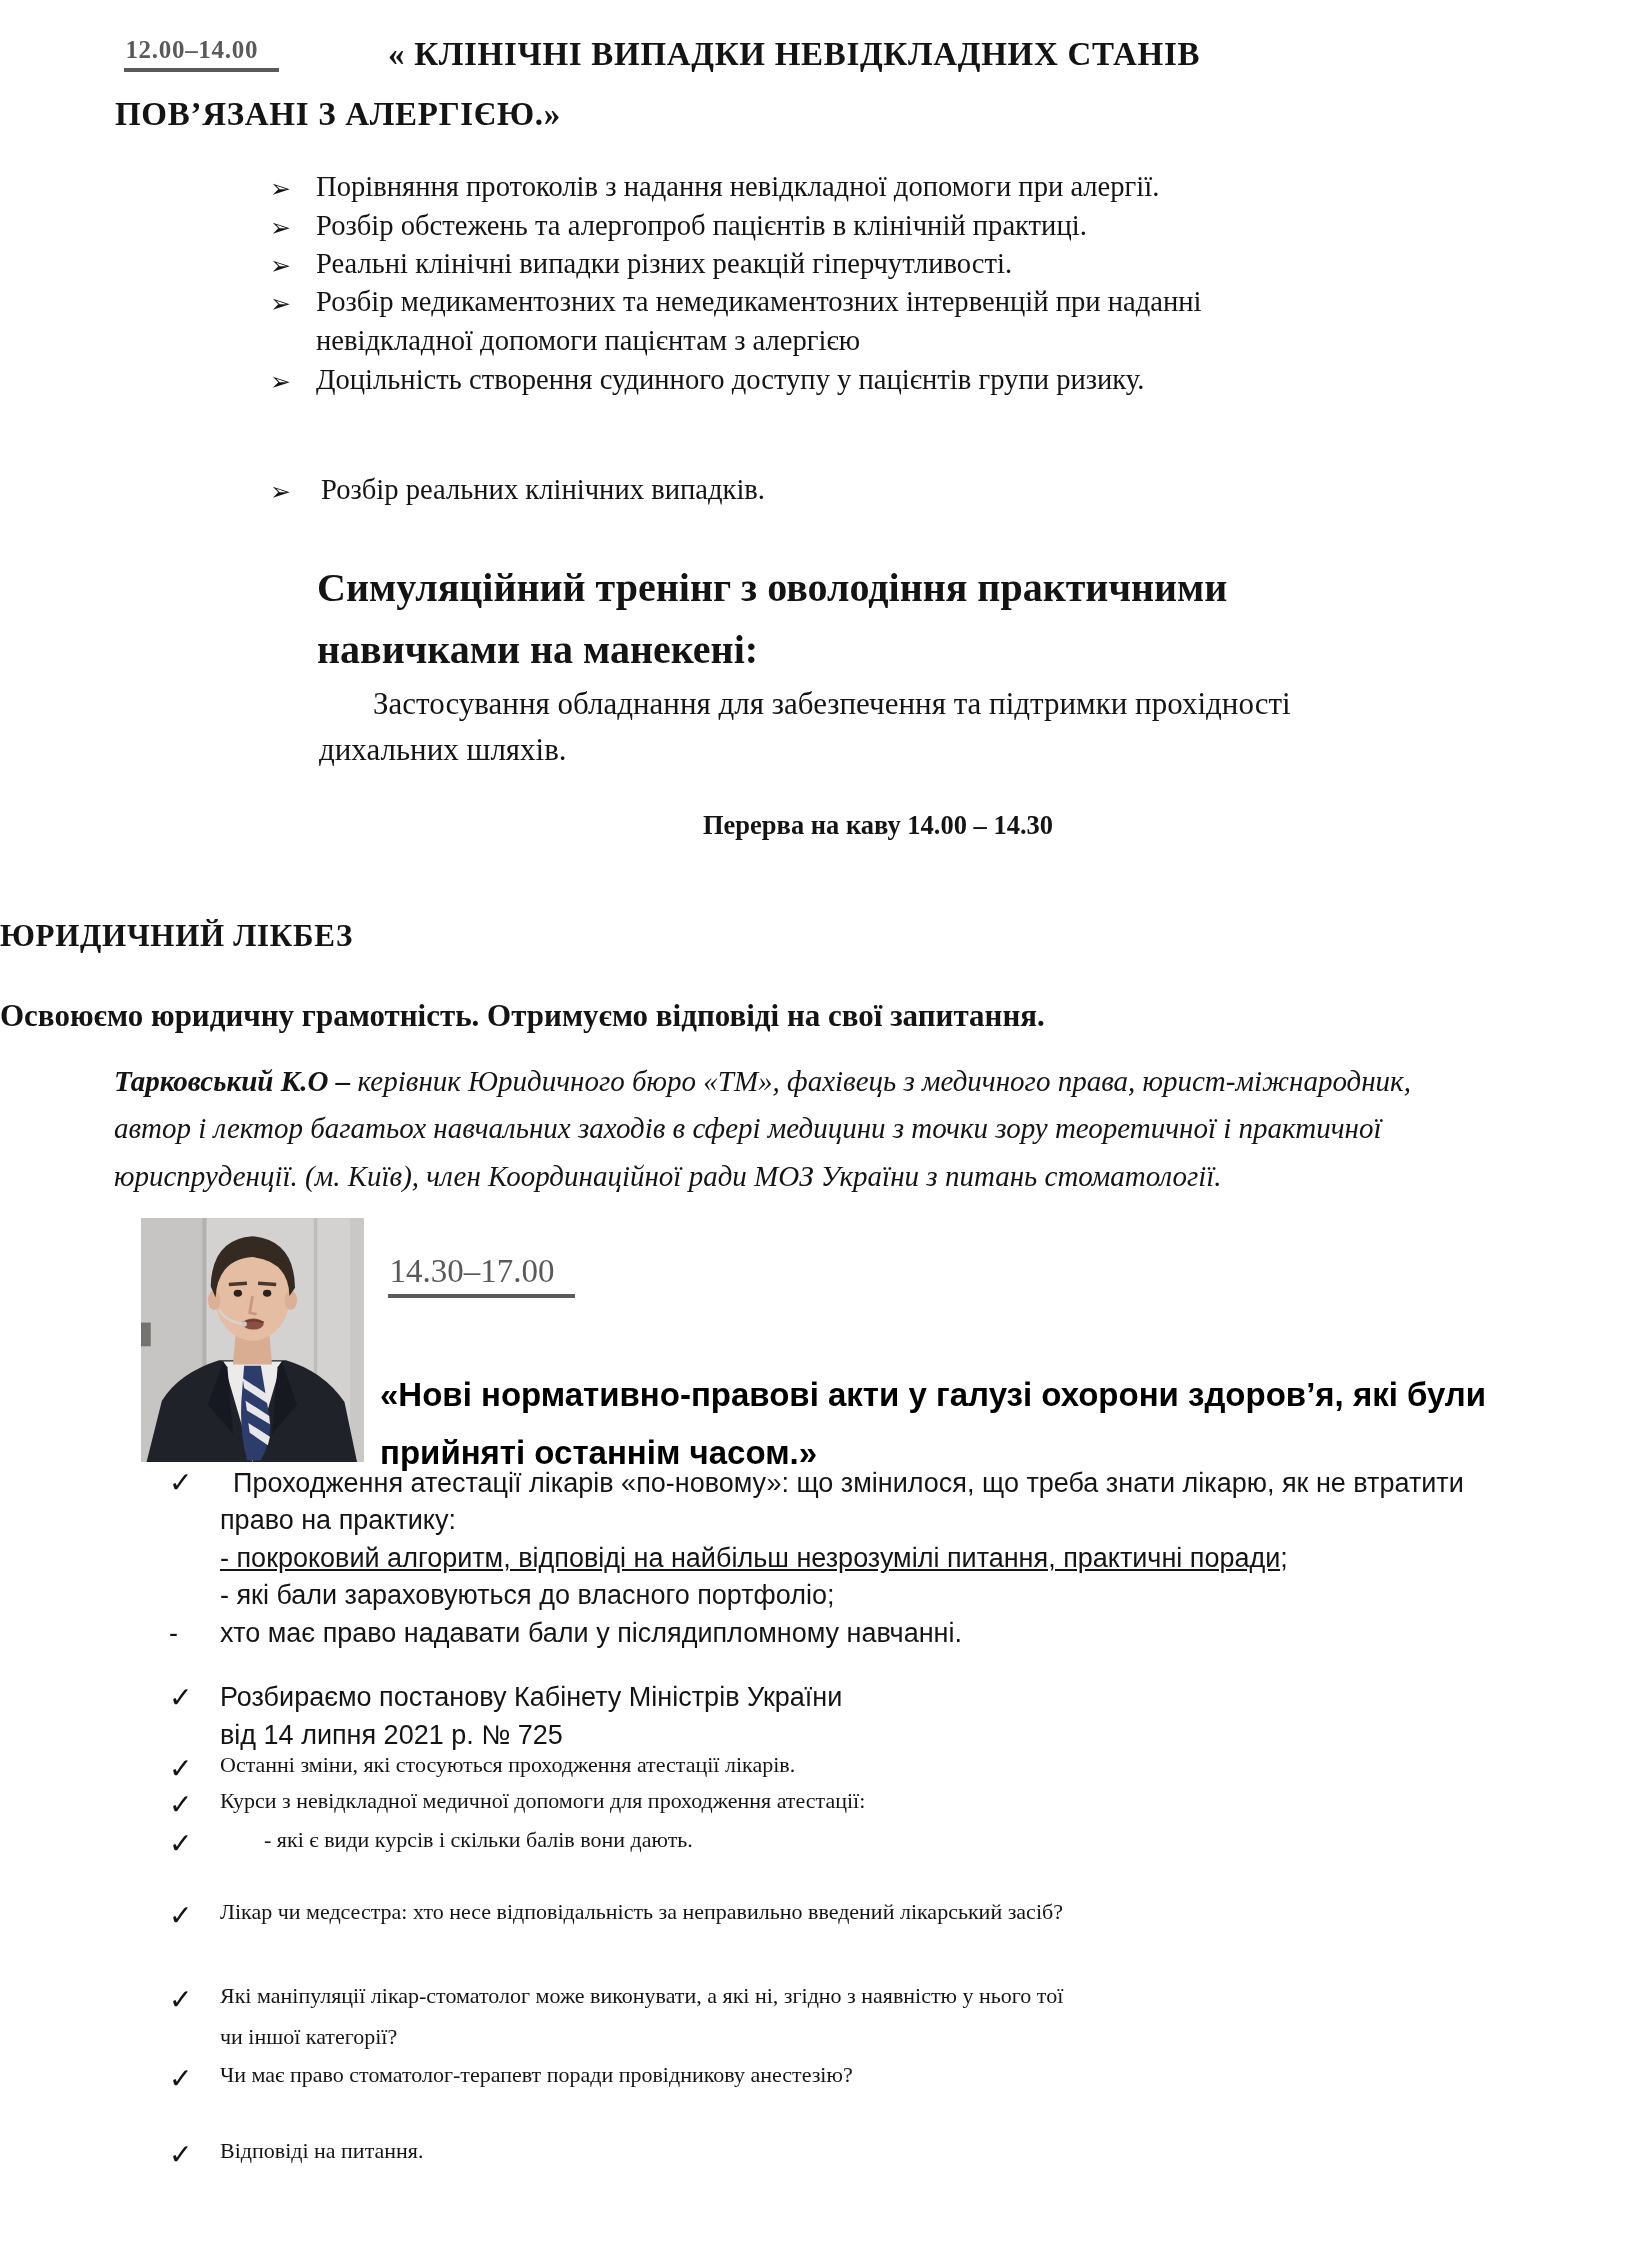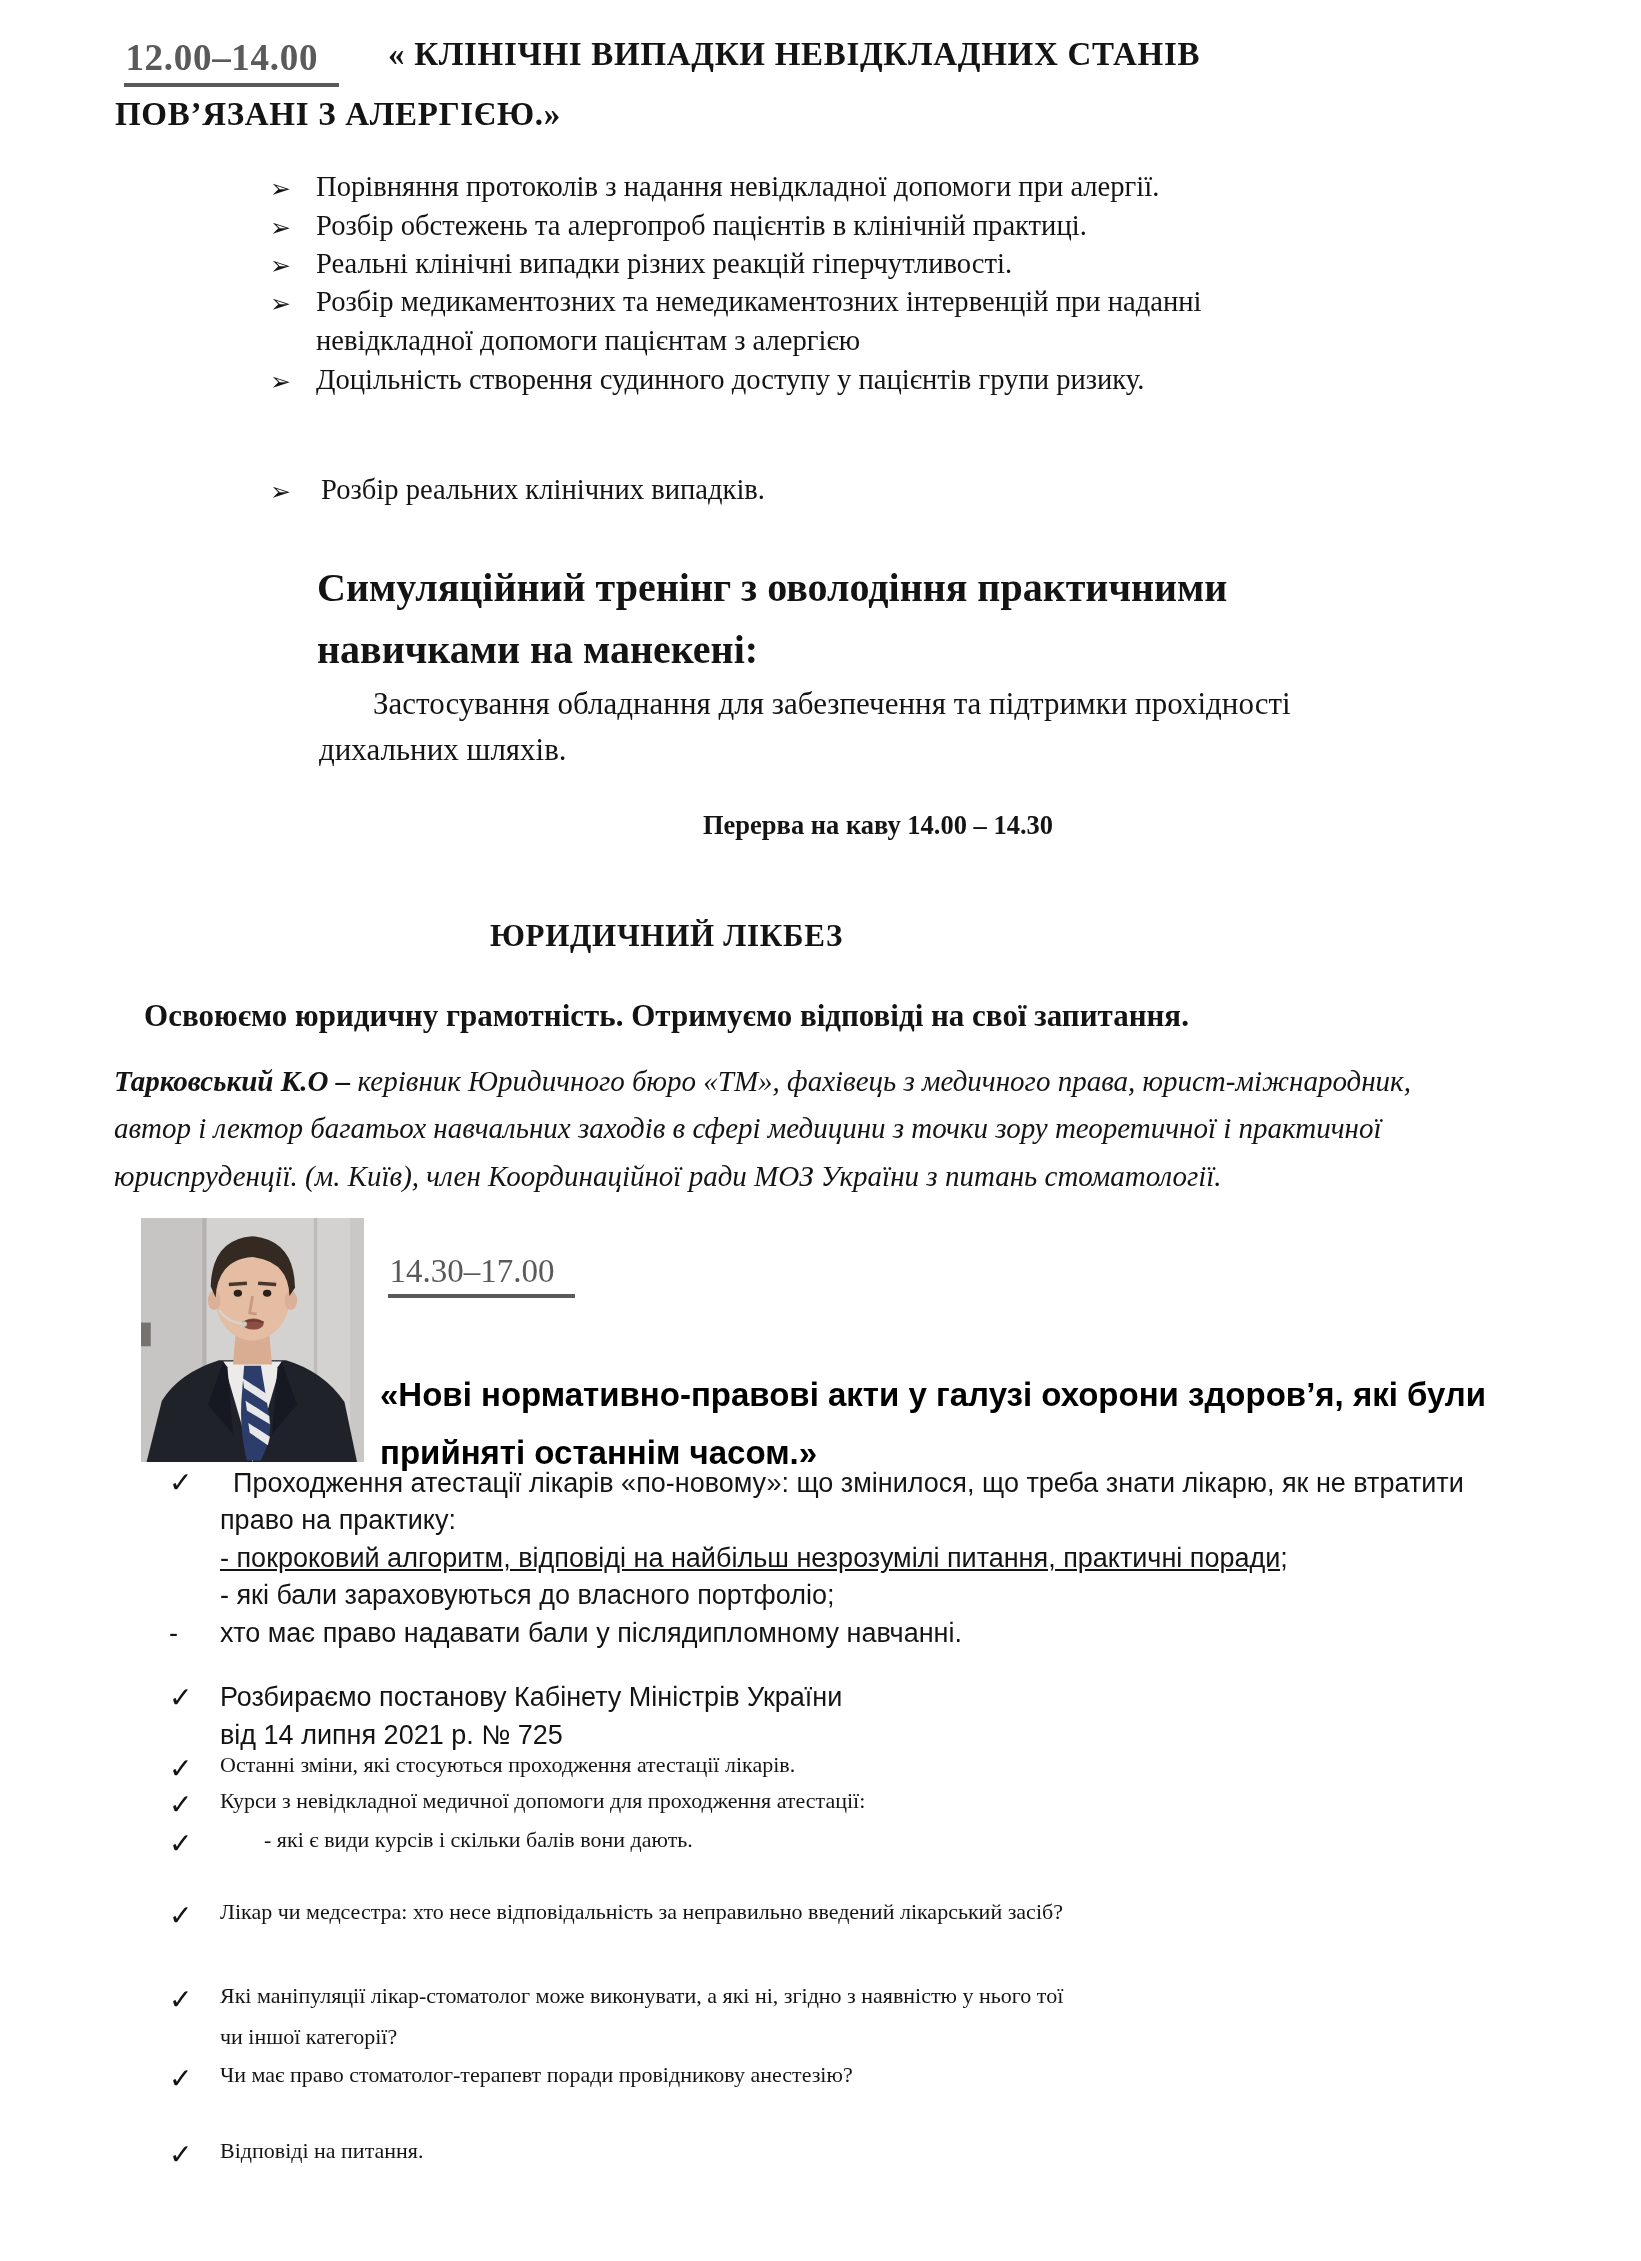--- a/index.html
+++ b/index.html
@@ -9,35 +9,35 @@
   .serif{font-family:"Liberation Serif", serif;}
   .sans{font-family:"Liberation Sans", sans-serif;}
   .b{font-weight:bold;}
   .i{font-style:italic;}
   .gray-time{color:#5a5a5a;font-weight:normal;border-bottom:4.9px solid #5a5a5a;padding:0 21px 4.2px 1.4px;}
   .doc-title{font-size:33px;font-weight:bold;letter-spacing:0.7px;}
   .bullet-marker{font-size:25px;color:#141414;}
   .bullet-text{font-size:28.6px;}
   .big-head{font-size:40px;font-weight:bold;}
   .body-line{font-size:31px;}
-  .center-line{left:0;width:1333px;text-align:center;}
+  .center-line{left:0;width:1333px;}
   .center-line2{left:115px;width:1526px;text-align:center;}
   .italic-par{font-size:29px;font-style:italic;}
   .s2-head{font-size:33px;font-weight:bold;color:#000;}
   .chk-sans{font-size:27px;}
   .chk-serif{font-size:22px;}
   .chk-mark{font-size:28px;}
   .photo-box{position:absolute;left:141px;top:1218px;width:223px;height:244px;}
 </style>
 </head>
 <body>
 
 <div class="page">
 
-  <div class="abs serif doc-title gray-time" style="left:124px;top:36px;font-size:37px;">12.00–14.00</div>
+  <div class="abs serif doc-title gray-time" style="left:124px;top:36px;font-size:25px;">12.00–14.00</div>
   <div class="abs serif doc-title" style="left:388px;top:36px;">« КЛІНІЧНІ ВИПАДКИ НЕВІДКЛАДНИХ СТАНІВ</div>
   <div class="abs serif doc-title" style="left:115px;top:96px;">ПОВ’ЯЗАНІ З АЛЕРГІЄЮ.»</div>
 
   <div class="abs bullet-marker" style="left:270px;top:174px;">➢</div>
   <div class="abs serif bullet-text" style="left:316px;top:171px;">Порівняння протоколів з надання невідкладної допомоги при алергії.</div>
 
   <div class="abs bullet-marker" style="left:270px;top:213px;">➢</div>
   <div class="abs serif bullet-text" style="left:316px;top:210px;">Розбір обстежень та алергопроб пацієнтів в клінічній практиці.</div>
 
   <div class="abs bullet-marker" style="left:270px;top:251px;">➢</div>

